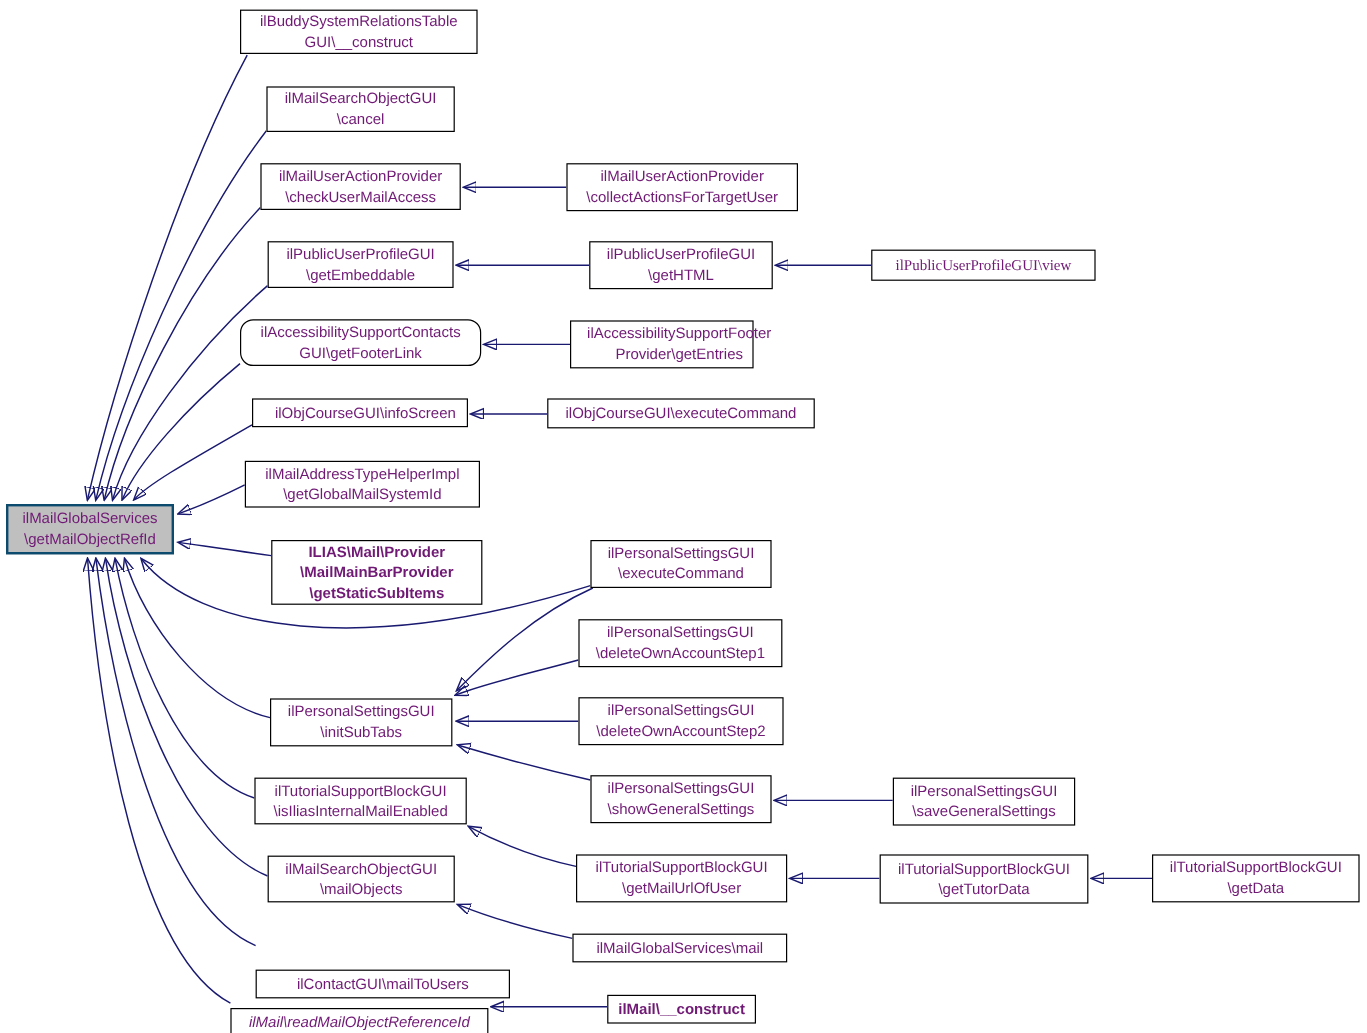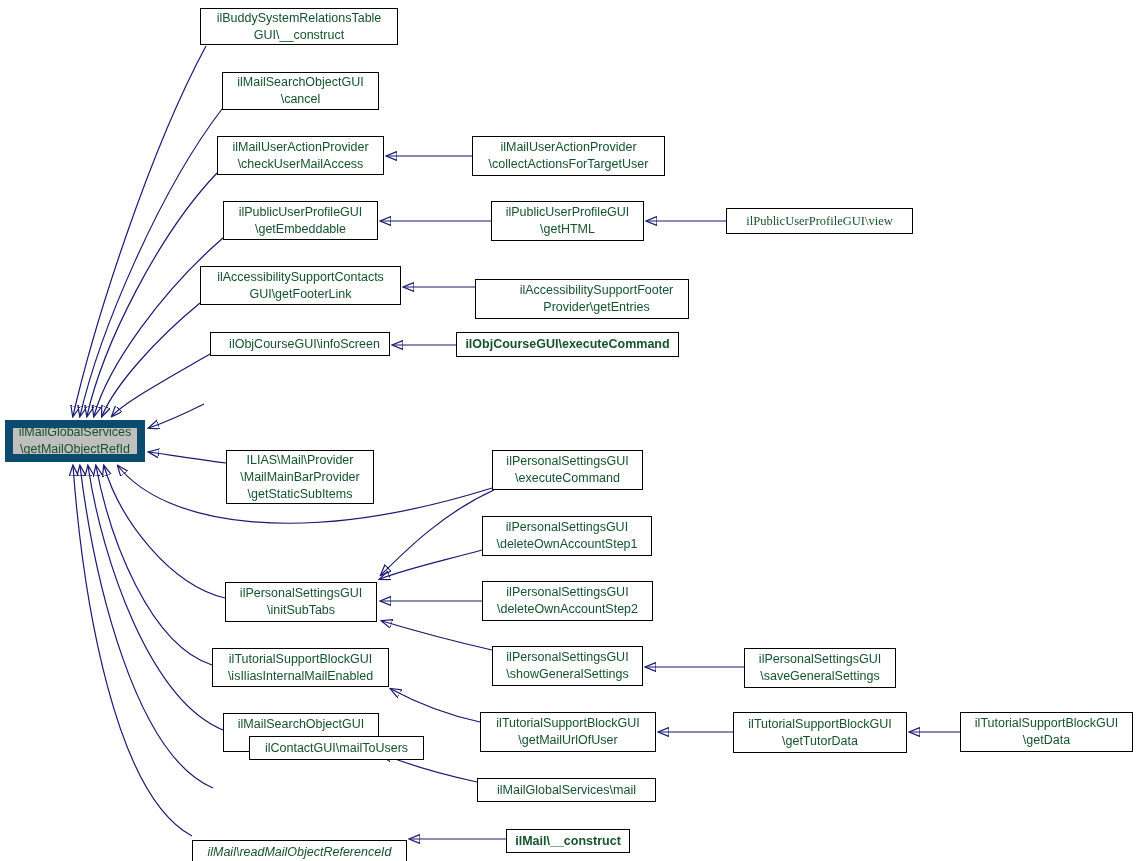--- a/index.html
+++ b/index.html
@@ -10,35 +10,35 @@
     font-family:"Liberation Sans", sans-serif;
     overflow:hidden;
   }
   svg.edge-layer { position:absolute; left:0; top:0; width:1139px; height:861px; }
   svg.edge-layer path { fill:none; stroke:#191970; stroke-width:1.2; }
   .node {
     position:absolute;
     box-sizing:border-box;
     border:1px solid #000000;
     background:#ffffff;
-    color:#14532d;
+    color:#701a75;
     font-size:12.5px;
     line-height:17px;
     text-align:center;
     white-space:pre-line;
     display:flex;
     flex-direction:column;
     justify-content:center;
     align-items:center;
     padding:1px 3px;
     cursor:pointer;
   }
   .node.center {
     background:#bfbfbf;
-    border:8px solid #0c4a6e;
+    border:2px solid #0c4a6e;
     cursor:default;
   }
 </style>
 </head>
 <body>
 
 <div class="canvas">
 
   <svg class="edge-layer" viewBox="0 0 1139 861">
     <defs>
@@ -81,42 +81,44 @@
 \getMailObjectRefId</div>
 
   <div class="node" style="left:200px; top:8px;   width:198px; height:37px;">ilBuddySystemRelationsTable
 GUI\__construct</div>
   <div class="node" style="left:222px; top:72px;  width:157px; height:38px;">ilMailSearchObjectGUI
 \cancel</div>
   <div class="node" style="left:217px; top:136px; width:167px; height:39px;">ilMailUserActionProvider
 \checkUserMailAccess</div>
   <div class="node" style="left:223px; top:201px; width:155px; height:39px;">ilPublicUserProfileGUI
 \getEmbeddable</div>
-  <div class="node" style="left:200px; top:266px; width:201px; height:39px;">ilAccessibilitySupportContacts
+  <div class="node" style="left:200px; top:266px; width:201px; height:39px;border-radius:11px;">ilAccessibilitySupportContacts
 GUI\getFooterLink</div>
   <div class="node" style="left:210px; top:332px; width:180px; height:24px;padding-left:12px;">ilObjCourseGUI\infoScreen</div>
-  <div class="node" style="left:226px; top:450px; width:148px; height:54px;">ILIAS\Mail\Provider
+  <div class="node" style="left:204px; top:384px; width:196px; height:39px;">ilMailAddressTypeHelperImpl
+\getGlobalMailSystemId</div>
+  <div class="node" style="left:226px; top:450px; width:176px; height:54px;font-weight:bold;">ILIAS\Mail\Provider
 \MailMainBarProvider
 \getStaticSubItems</div>
   <div class="node" style="left:225px; top:582px; width:152px; height:40px;">ilPersonalSettingsGUI
 \initSubTabs</div>
   <div class="node" style="left:212px; top:648px; width:177px; height:39px;">ilTutorialSupportBlockGUI
 \isIliasInternalMailEnabled</div>
   <div class="node" style="left:223px; top:713px; width:156px; height:39px;">ilMailSearchObjectGUI
 \mailObjects</div>
-  <div class="node" style="left:213px; top:736px; width:175px; height:24px;margin-left:36px;">ilContactGUI\mailToUsers</div>
+  <div class="node" style="left:213px; top:808px; width:212px; height:24px;">ilContactGUI\mailToUsers</div>
   <div class="node" style="left:192px; top:840px; width:215px; height:24px;font-style:italic;">ilMail\readMailObjectReferenceId</div>
 
   <div class="node" style="left:472px; top:136px; width:193px; height:40px;">ilMailUserActionProvider
 \collectActionsForTargetUser</div>
   <div class="node" style="left:491px; top:201px; width:153px; height:40px;">ilPublicUserProfileGUI
 \getHTML</div>
-  <div class="node" style="left:475px; top:279px; width:214px; height:40px;padding-left:32px;">ilAccessibilitySupportFooter
+  <div class="node" style="left:475px; top:267px; width:153px; height:40px;padding-left:32px;">ilAccessibilitySupportFooter
 Provider\getEntries</div>
-  <div class="node" style="left:456px; top:332px; width:223px; height:25px;font-weight:bold;">ilObjCourseGUI\executeCommand</div>
+  <div class="node" style="left:456px; top:332px; width:223px; height:25px;">ilObjCourseGUI\executeCommand</div>
   <div class="node" style="left:492px; top:450px; width:151px; height:40px;">ilPersonalSettingsGUI
 \executeCommand</div>
   <div class="node" style="left:482px; top:516px; width:170px; height:40px;">ilPersonalSettingsGUI
 \deleteOwnAccountStep1</div>
   <div class="node" style="left:482px; top:581px; width:171px; height:40px;">ilPersonalSettingsGUI
 \deleteOwnAccountStep2</div>
   <div class="node" style="left:492px; top:646px; width:151px; height:40px;">ilPersonalSettingsGUI
 \showGeneralSettings</div>
   <div class="node" style="left:480px; top:712px; width:176px; height:40px;">ilTutorialSupportBlockGUI
 \getMailUrlOfUser</div>

